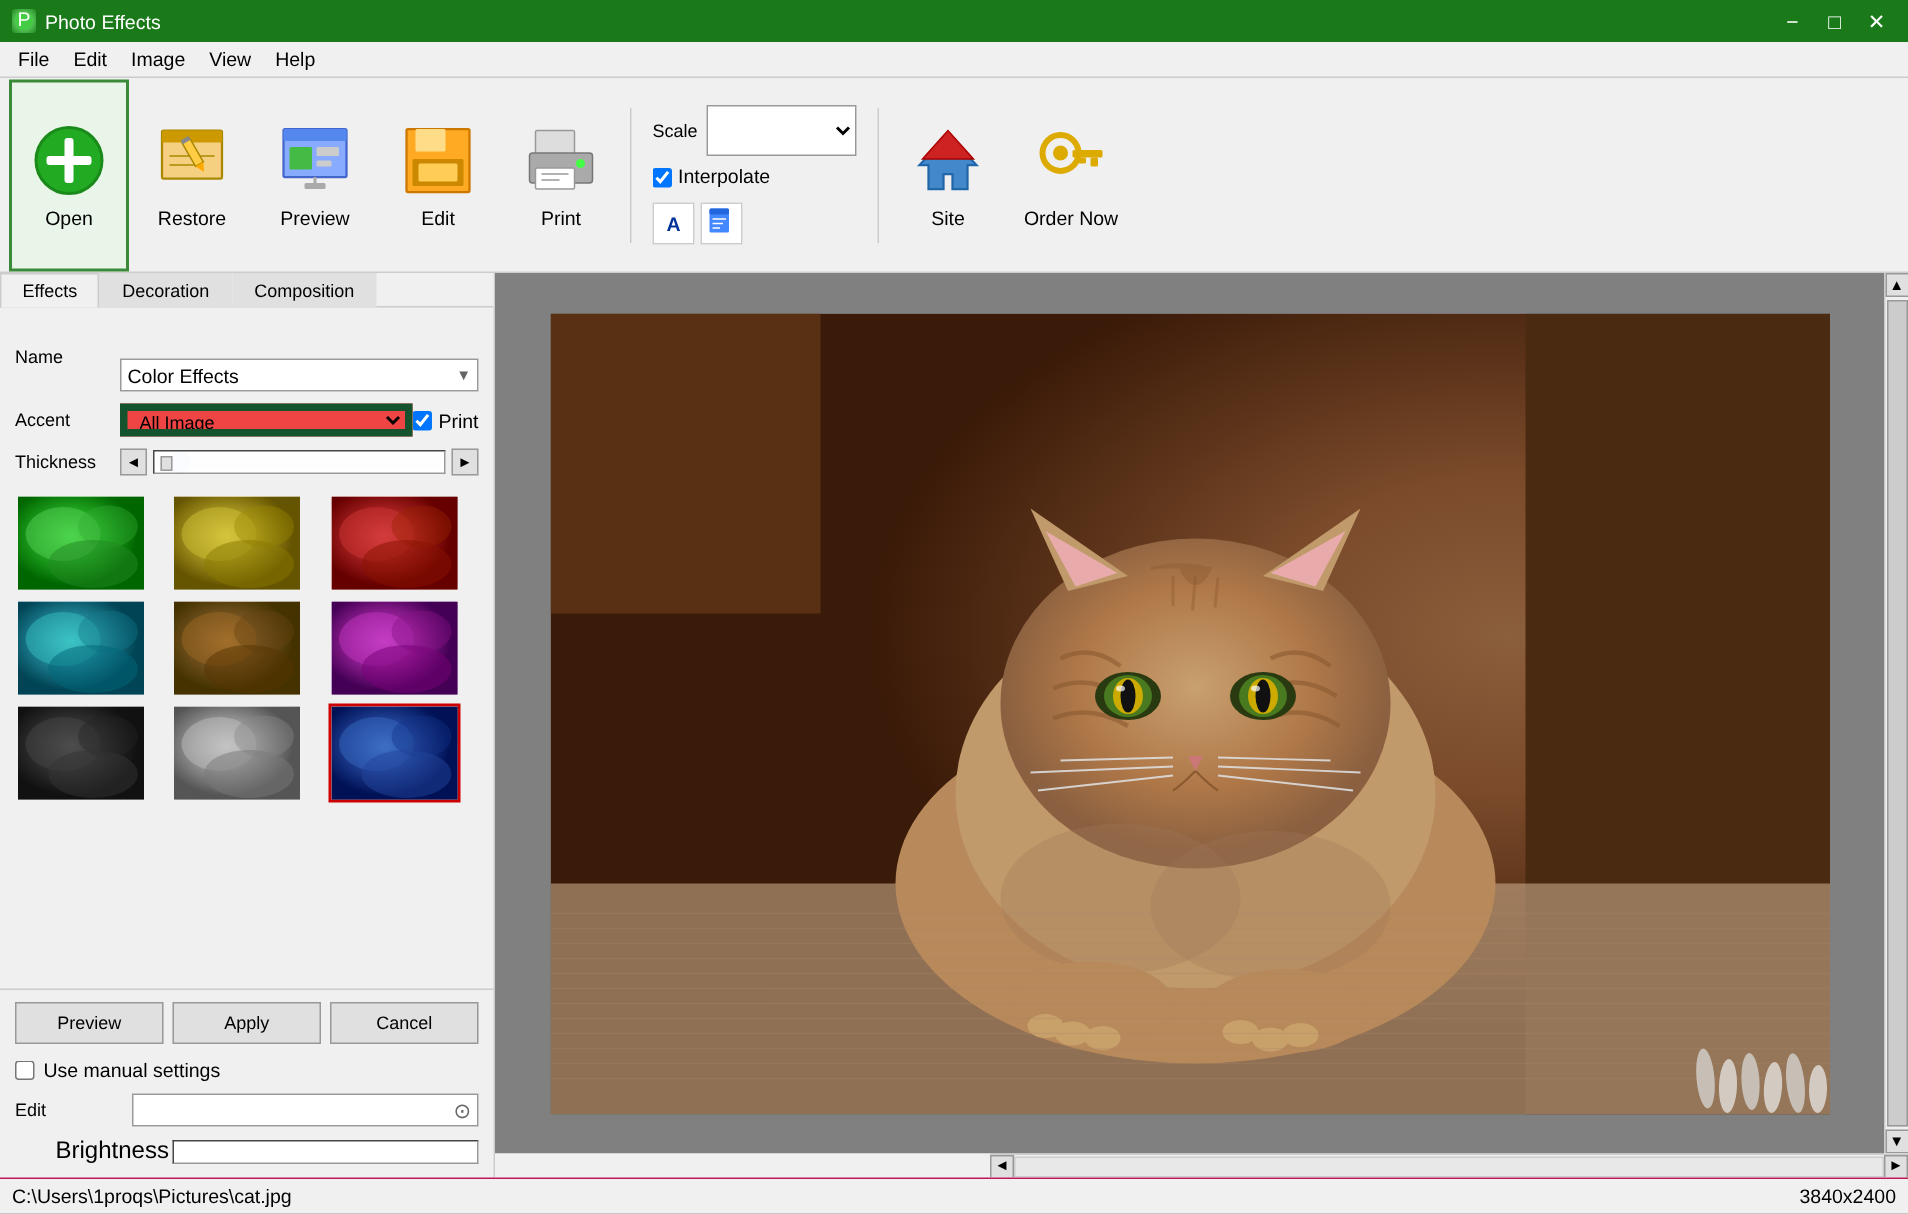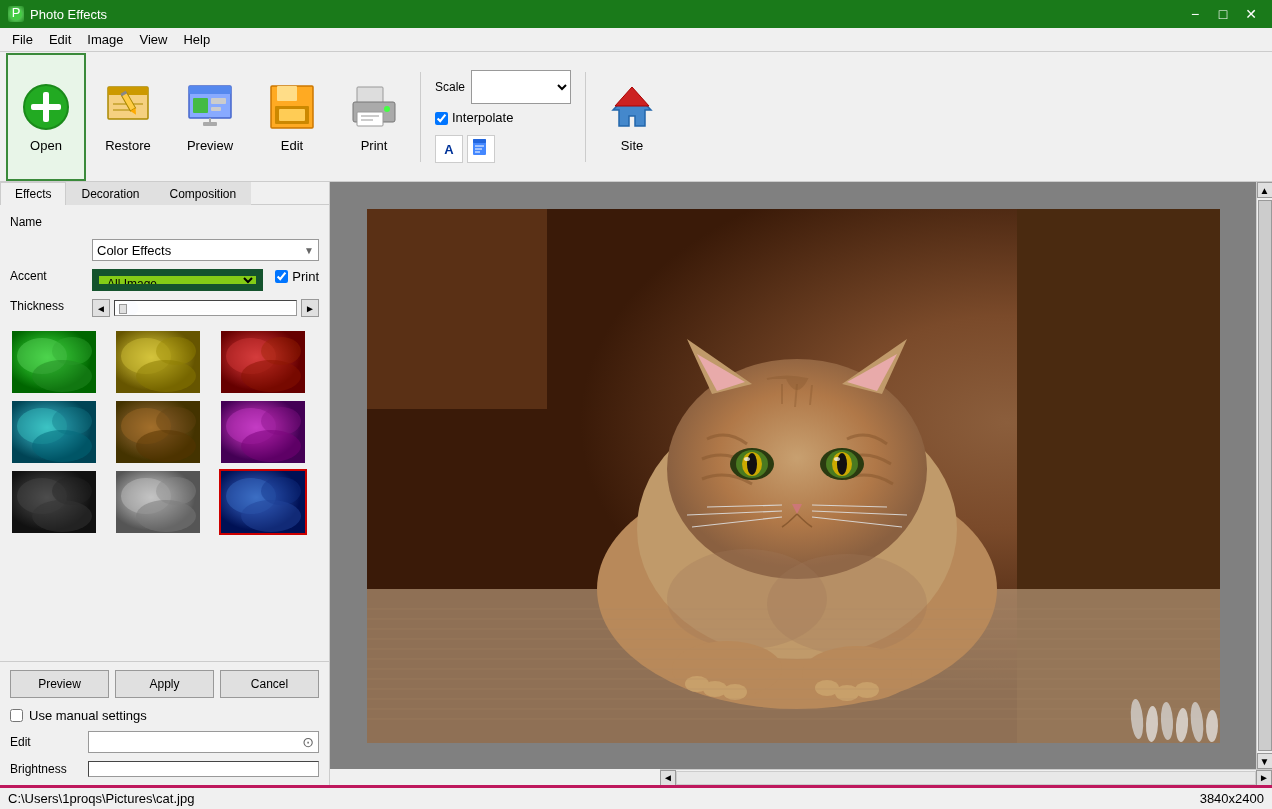--- a/index.html
+++ b/index.html
@@ -160,22 +160,22 @@
       display: flex;
       flex-direction: column;
       gap: 8px;
       flex: 1;
       overflow-y: auto;
     }
 
     
     .form-row {
       display: flex;
-      align-items: flex-start;
-      gap: 12px;
+      align-items: center;
+      gap: 0;
     }
     .form-label {
       width: 70px;
       font-size: 12px;
       color: #000;
       flex-shrink: 0;
     }
     .dropdown-control {
       flex: 1;
       height: 22px;
@@ -186,22 +186,22 @@
       justify-content: space-between;
       padding: 0 4px;
       cursor: pointer;
     }
     .dropdown-arrow { font-size: 10px; color: #666; }
 
     
     .accent-select {
       flex: 1;
       height: 22px;
-      border: 7px solid #14532d;
-      background: #84cc16;
+      border: 5px solid #14532d;
+      background: #ef4444;
       font-size: 12px;
       padding: 0 4px;
       text-decoration: underline;
     }
     .border-check { display: flex; align-items: center; gap: 4px; font-size: 12px; }
 
     
     .slider-row {
       display: flex;
       align-items: center;
@@ -281,21 +281,21 @@
       border: 1px solid #999;
       background: white;
       display: flex;
       align-items: center;
       justify-content: flex-end;
       padding: 0 4px;
       cursor: pointer;
     }
     .color-picker-icon { font-size: 14px; color: #666; }
     .brightness-row { display: flex; align-items: center; gap: 8px; }
-    .brightness-label { width: 70px; font-size: 12px; }
+    .brightness-label { width: 70px; font-size: 16px; margin-left: 27px; }
     .brightness-track {
       flex: 1;
       height: 16px;
       border: 1px inset #999;
       background: white;
     }
 
     
     #image-area {
       flex: 1;
@@ -329,21 +329,21 @@
       width: 14px;
       background: #ccc;
       margin: 2px 1px;
       border: 1px solid #999;
     }
 
     
     #statusbar {
       height: 24px;
       background: #f0f0f0;
-      border-top: 3px solid #be185d;
+      border-top: 1px solid #be185d;
       display: flex;
       align-items: center;
       padding: 0 8px;
       justify-content: space-between;
       font-size: 12px;
     }
 
     
     #bottom-scrollbar {
       height: 16px;
@@ -531,20 +531,33 @@
       <svg width="50" height="50" viewBox="0 0 50 50">
 
         <polygon points="25,8 6,28 12,28 12,44 22,44 22,34 28,34 28,44 38,44 38,28 44,28" fill="#4488cc" stroke="#2266aa" stroke-width="1.5"></polygon>
 
         <polygon points="25,5 8,24 42,24" fill="#cc2222" stroke="#aa0000" stroke-width="1"></polygon>
       </svg>
     </div>
     <span>Site</span>
   </button>
 
+  <button class="toolbar-btn">
+    <div class="toolbar-icon">
+      <svg width="50" height="50" viewBox="0 0 50 50">
+
+        <circle cx="18" cy="20" r="12" fill="none" stroke="#ddaa00" stroke-width="4"></circle>
+        <circle cx="18" cy="20" r="5" fill="#ddaa00"></circle>
+        <rect x="26" y="18" width="20" height="5" fill="#ddaa00" rx="1"></rect>
+        <rect x="38" y="23" width="5" height="6" fill="#ddaa00" rx="1"></rect>
+        <rect x="30" y="23" width="5" height="4" fill="#ddaa00" rx="1"></rect>
+      </svg>
+    </div>
+    <span>Order Now</span>
+  </button>
 </div>
 
 <div id="main">
 
   <div id="left-panel">
 
     <div id="tabs">
       <div class="tab active">Effects</div>
       <div class="tab">Decoration</div>
       <div class="tab">Composition</div>

